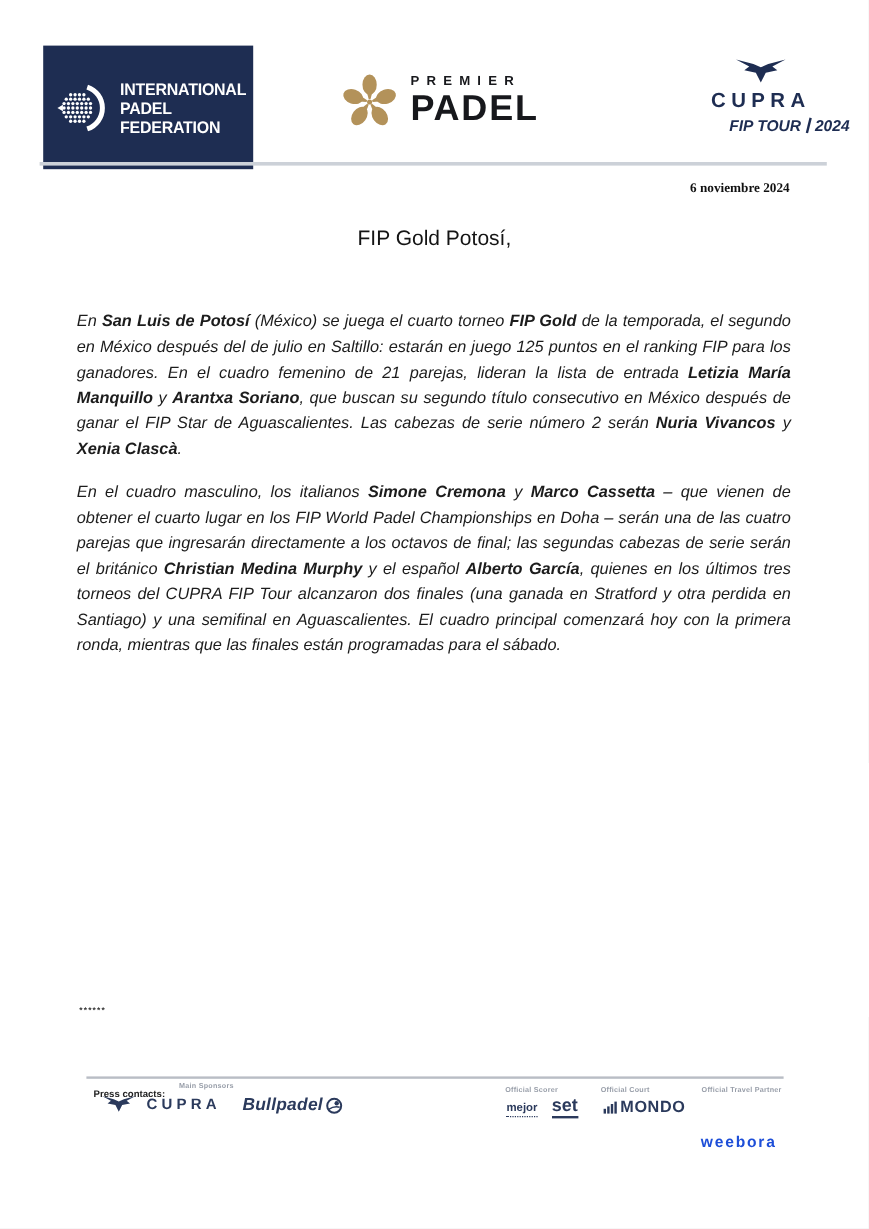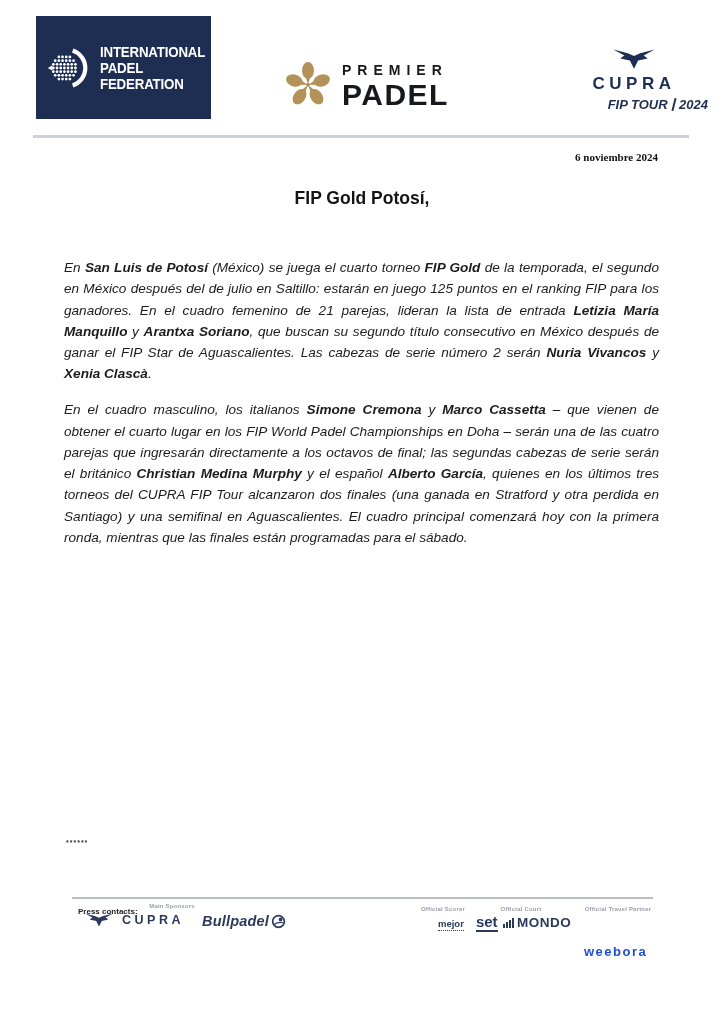--- a/index.html
+++ b/index.html
@@ -11,42 +11,42 @@
     width: 724px;
     height: 1024px;
     margin: 0 auto;
     background: #ffffff;
     overflow: hidden;
     color: #1b1b1b;
   }
 
   
   .ipf-box {
-    position: absolute; left: 36px; top: 16px;
+    position: absolute; left: 36px; top: 38px;
     width: 175px; height: 103px;
     background: #1e2d52;
     display: flex; align-items: center;
     padding-left: 10px;
   }
   .ipf-text {
     margin-left: 8px;
     color: #fff; font-weight: 700;
     font-size: 14px; line-height: 16px;
     letter-spacing: -0.2px;
     transform: scaleX(0.95); transform-origin: left center;
   }
   .header-rule {
     position: absolute; left: 33px; top: 135px;
     width: 656px; height: 3px; background: #ccd1d8;
   }
 
   .premier-logo { position: absolute; left: 283px; top: 58px; display: flex; }
   .premier-text { margin-left: 9px; }
   .premier-top {
-    font-size: 14px; font-weight: 700; letter-spacing: 6px;
+    font-size: 11px; font-weight: 700; letter-spacing: 6px;
     color: #17181c; margin-top: 4px;
   }
   .premier-wordmark {
     font-size: 30px; font-weight: 900; letter-spacing: 1.5px;
     color: #17181c; margin-top: 2px; line-height: 30px;
   }
 
   .cupra-header { position: absolute; left: 560px; top: 46px; width: 148px; text-align: center; color: #1e2d52; }
   .cupra-header .emblem { display: block; margin: 0 auto; }
   .cupra-brand { font-size: 17px; font-weight: 800; letter-spacing: 4.5px; margin-top: 3px; }
@@ -55,21 +55,21 @@
   .tour-divider { display: inline-block; width: 1.5px; height: 13px; background: #1e2d52; transform: rotate(14deg); }
 
   
   .date-line {
     position: absolute; top: 151px; right: 66px;
     font-family: "Liberation Serif", serif;
     font-weight: 700; font-size: 11px; color: #111;
   }
   .doc-title {
     position: absolute; left: 0; right: 0; top: 186px;
-    text-align: center; font-weight: 700; font-size: 17.5px;
+    text-align: center; font-weight: 400; font-size: 17.5px;
     line-height: 25.5px; color: #141414;
   }
 
   
   .body-text {
     position: absolute; left: 64px; top: 257px; width: 595px;
     font-size: 13.6px; line-height: 21.3px; text-align: justify; color: #1c1c1c; font-style: italic;
   }
   .body-text p + p { margin-top: 14.5px; }
   .body-text .b { font-weight: 700; }
@@ -86,21 +86,21 @@
   }
 
   .cupra-footer { position: absolute; left: 84px; top: 911px; display: flex; align-items: center; }
   .cupra-footer-word { margin-left: 8px; font-size: 12.5px; font-weight: 800; letter-spacing: 3.5px; color: #2b3a5c; }
 
   .bullpadel { position: absolute; left: 202px; top: 913px; display: flex; align-items: center; }
   .bullpadel-word { font-style: italic; font-weight: 900; font-size: 14.5px; letter-spacing: 0.2px; color: #2b3a5c; }
   .bullpadel .ball-icon { margin-left: 2px; }
 
   .mejorset { position: absolute; left: 422px; top: 913px; display: flex; align-items: baseline; }
-  .mejorset .small { font-size: 9.5px; font-weight: 600; color: #2b3a5c; border-bottom: 1px dotted #2b3a5c; padding-bottom: 1px; margin-left: 16px; }
+  .mejorset .small { font-size: 9.5px; font-weight: 600; color: #2b3a5c; border-bottom: 1px dotted #2b3a5c; padding-bottom: 1px; }
   .mejorset .big { font-size: 15px; font-weight: 900; color: #2b3a5c; margin-left: 12px; border-bottom: 2.5px solid #2b3a5c; }
 
   .mondo { position: absolute; left: 503px; top: 915px; display: flex; align-items: flex-end; }
   .mondo-bars { display: flex; align-items: flex-end; margin-right: 2px; padding-bottom: 2px; }
   .mondo-bars i { display: block; width: 1.8px; background: #2b3a5c; margin-right: 1.2px; }
   .mondo-bars i:nth-child(1) { height: 4px; }
   .mondo-bars i:nth-child(2) { height: 6px; }
   .mondo-bars i:nth-child(3) { height: 8px; }
   .mondo-bars i:nth-child(4) { height: 10px; }
   .mondo-word { font-size: 13.5px; font-weight: 900; letter-spacing: 0.5px; color: #2b3a5c; }

